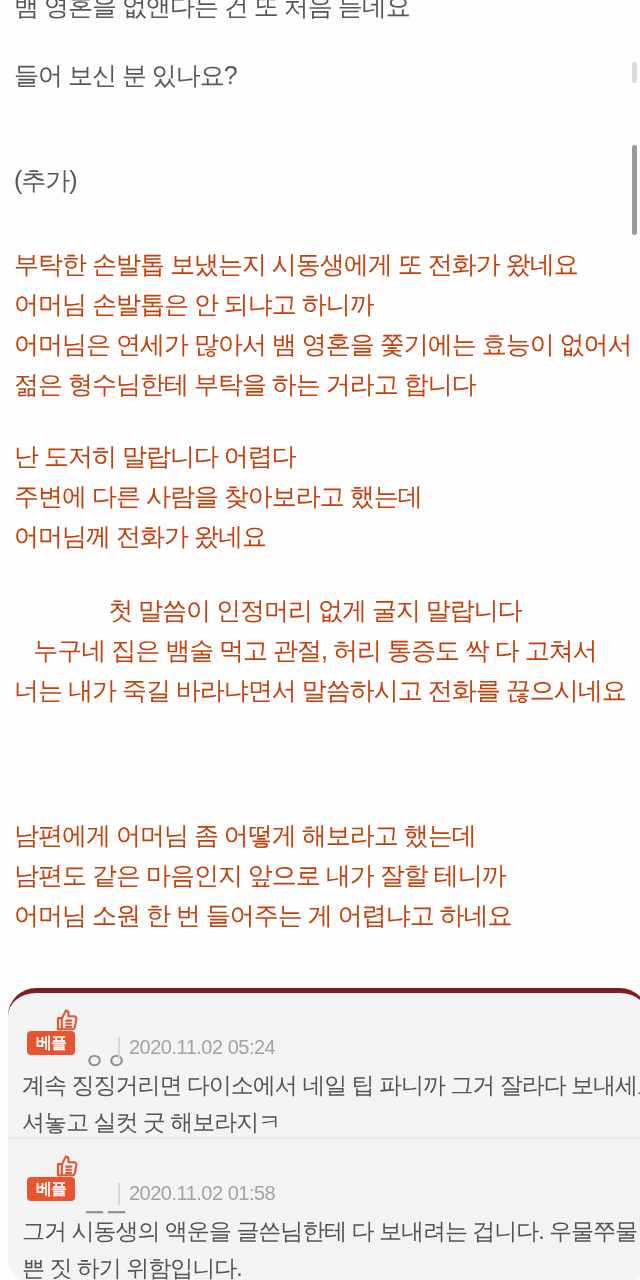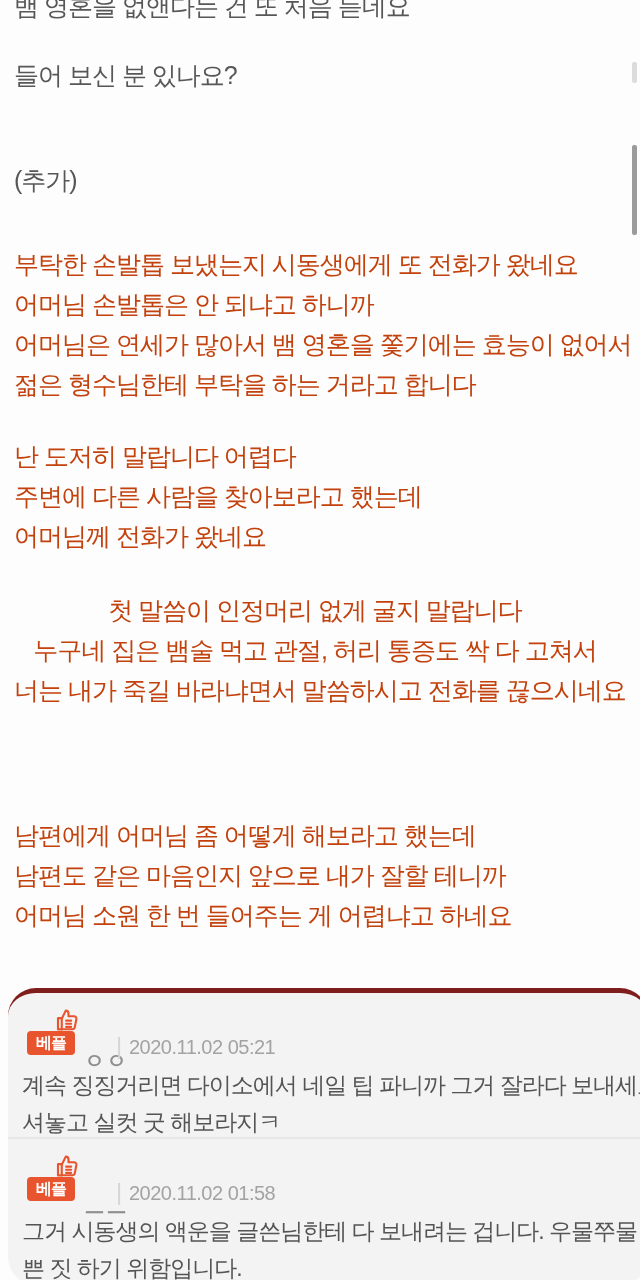--- a/index.html
+++ b/index.html
@@ -196,21 +196,21 @@
     <div class="badge-wrap">
       <svg class="thumb-icon" width="30" height="30" viewBox="0 0 24 24" fill="none" stroke="#e8542e" stroke-width="1.7" stroke-linejoin="round" stroke-linecap="round">
         <path d="M4 10.5h3v9H4z"></path>
         <path d="M7 11l3.2-6.5c1.3 0 2.2.9 2.2 2.2V9h4.4c1.3 0 2.1 1 1.9 2.2l-1.2 6.3c-.2 1.1-1 1.9-2.1 1.9H7"></path>
         <path d="M10.5 12.5h4M10.5 15h4M10.5 17.5h4"></path>
       </svg>
       <span class="best-badge">베플</span>
     </div>
     <span class="comment-author">ㅇㅇ</span>
     <span class="comment-sep">|</span>
-    <span class="comment-date">2020.11.02 05:21</span>
+    <span class="comment-date">2020.11.02 05:24</span>
     <div class="comment-text">
       <div>계속 징징거리면 다이소에서 네일 팁 파니까 그거 잘라다 보내세요. 플라스틱 모</div>
       <div>셔놓고 실컷 굿 해보라지ㅋ</div>
     </div>
   </div>
 
   <div class="comment-divider"></div>
 
   <div class="comment comment-2">
     <div class="badge-wrap">

